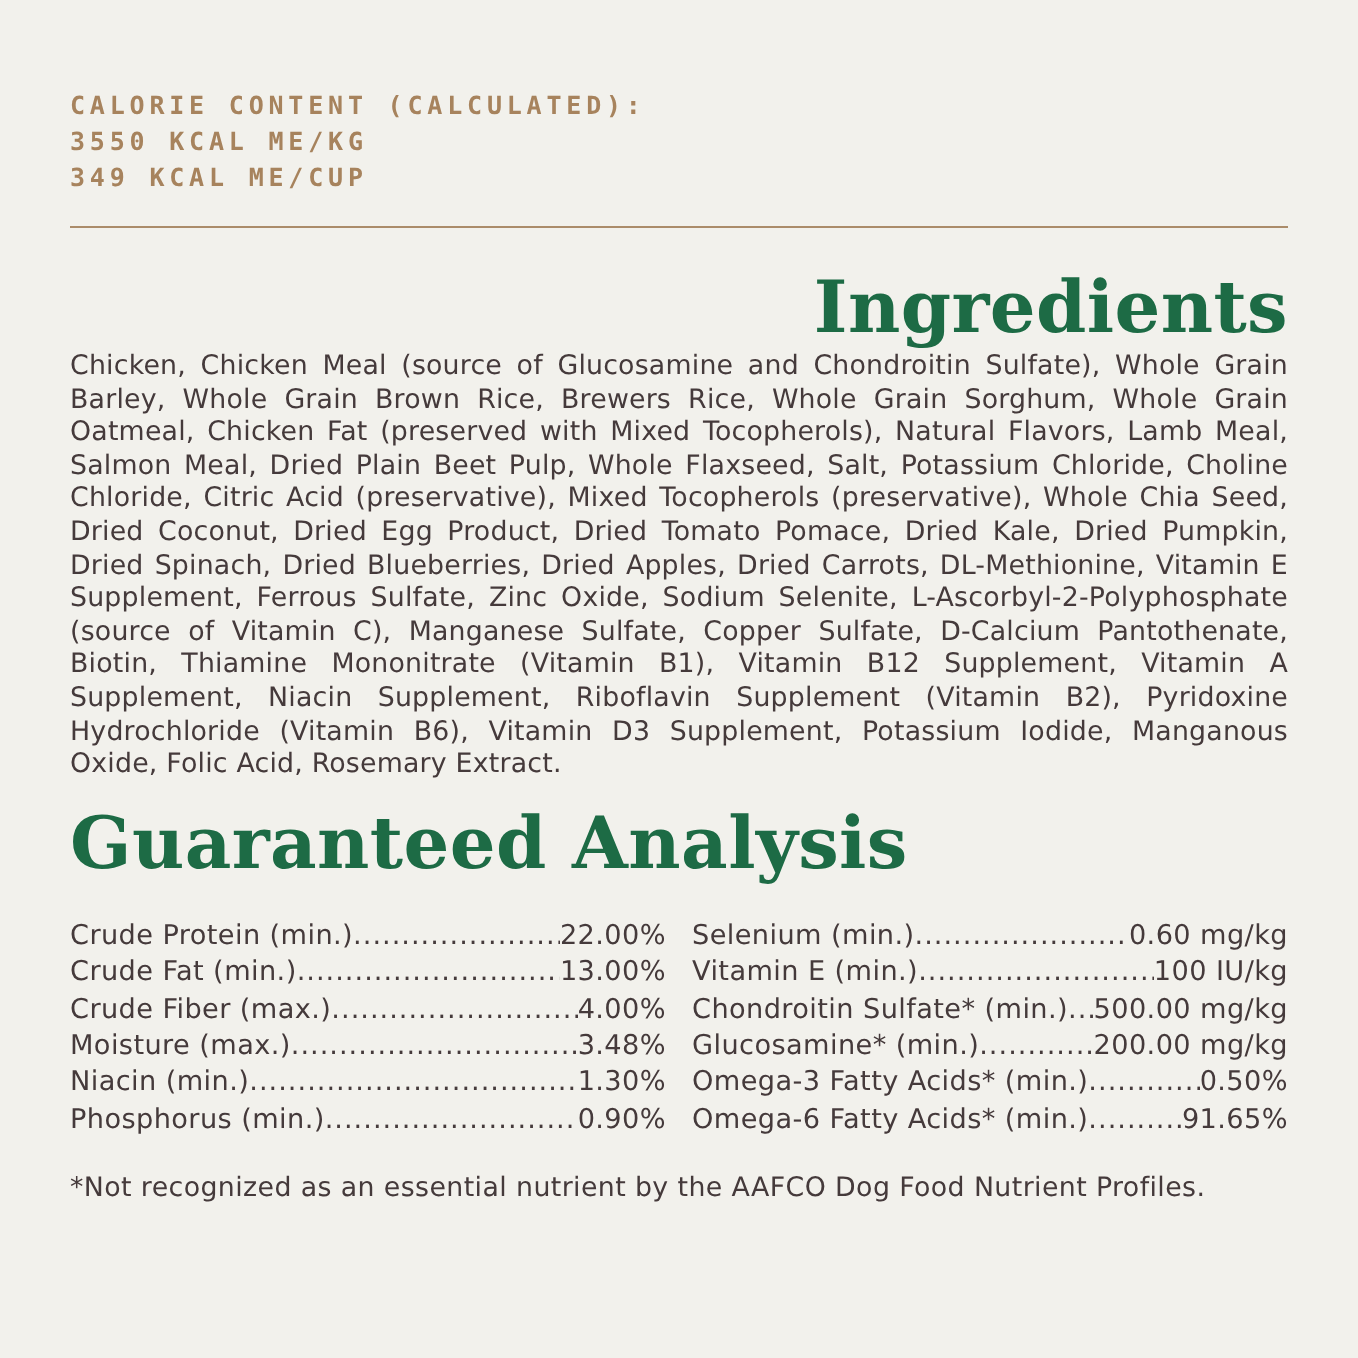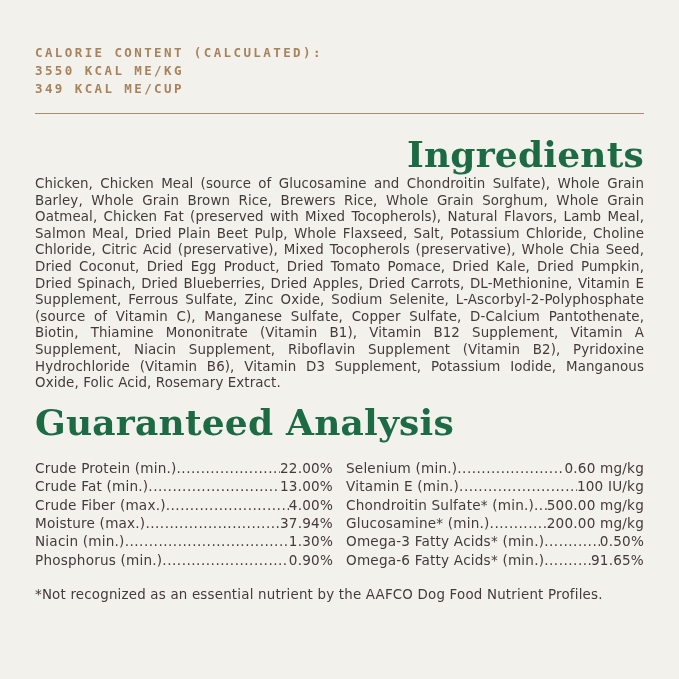--- a/index.html
+++ b/index.html
@@ -118,21 +118,21 @@
           <span class="ga-value">13.00%</span>
       </div>
       <div class="ga-row">
         <span class="ga-label">Crude Fiber (max.)</span>
           <span class="ga-dots"></span>
           <span class="ga-value">4.00%</span>
       </div>
       <div class="ga-row">
         <span class="ga-label">Moisture (max.)</span>
           <span class="ga-dots"></span>
-          <span class="ga-value">37.94%</span>
+          <span class="ga-value">3.48%</span>
       </div>
       <div class="ga-row">
         <span class="ga-label">Niacin (min.)</span>
           <span class="ga-dots"></span>
           <span class="ga-value">1.30%</span>
       </div>
       <div class="ga-row">
         <span class="ga-label">Phosphorus (min.)</span>
           <span class="ga-dots"></span>
           <span class="ga-value">0.90%</span>

